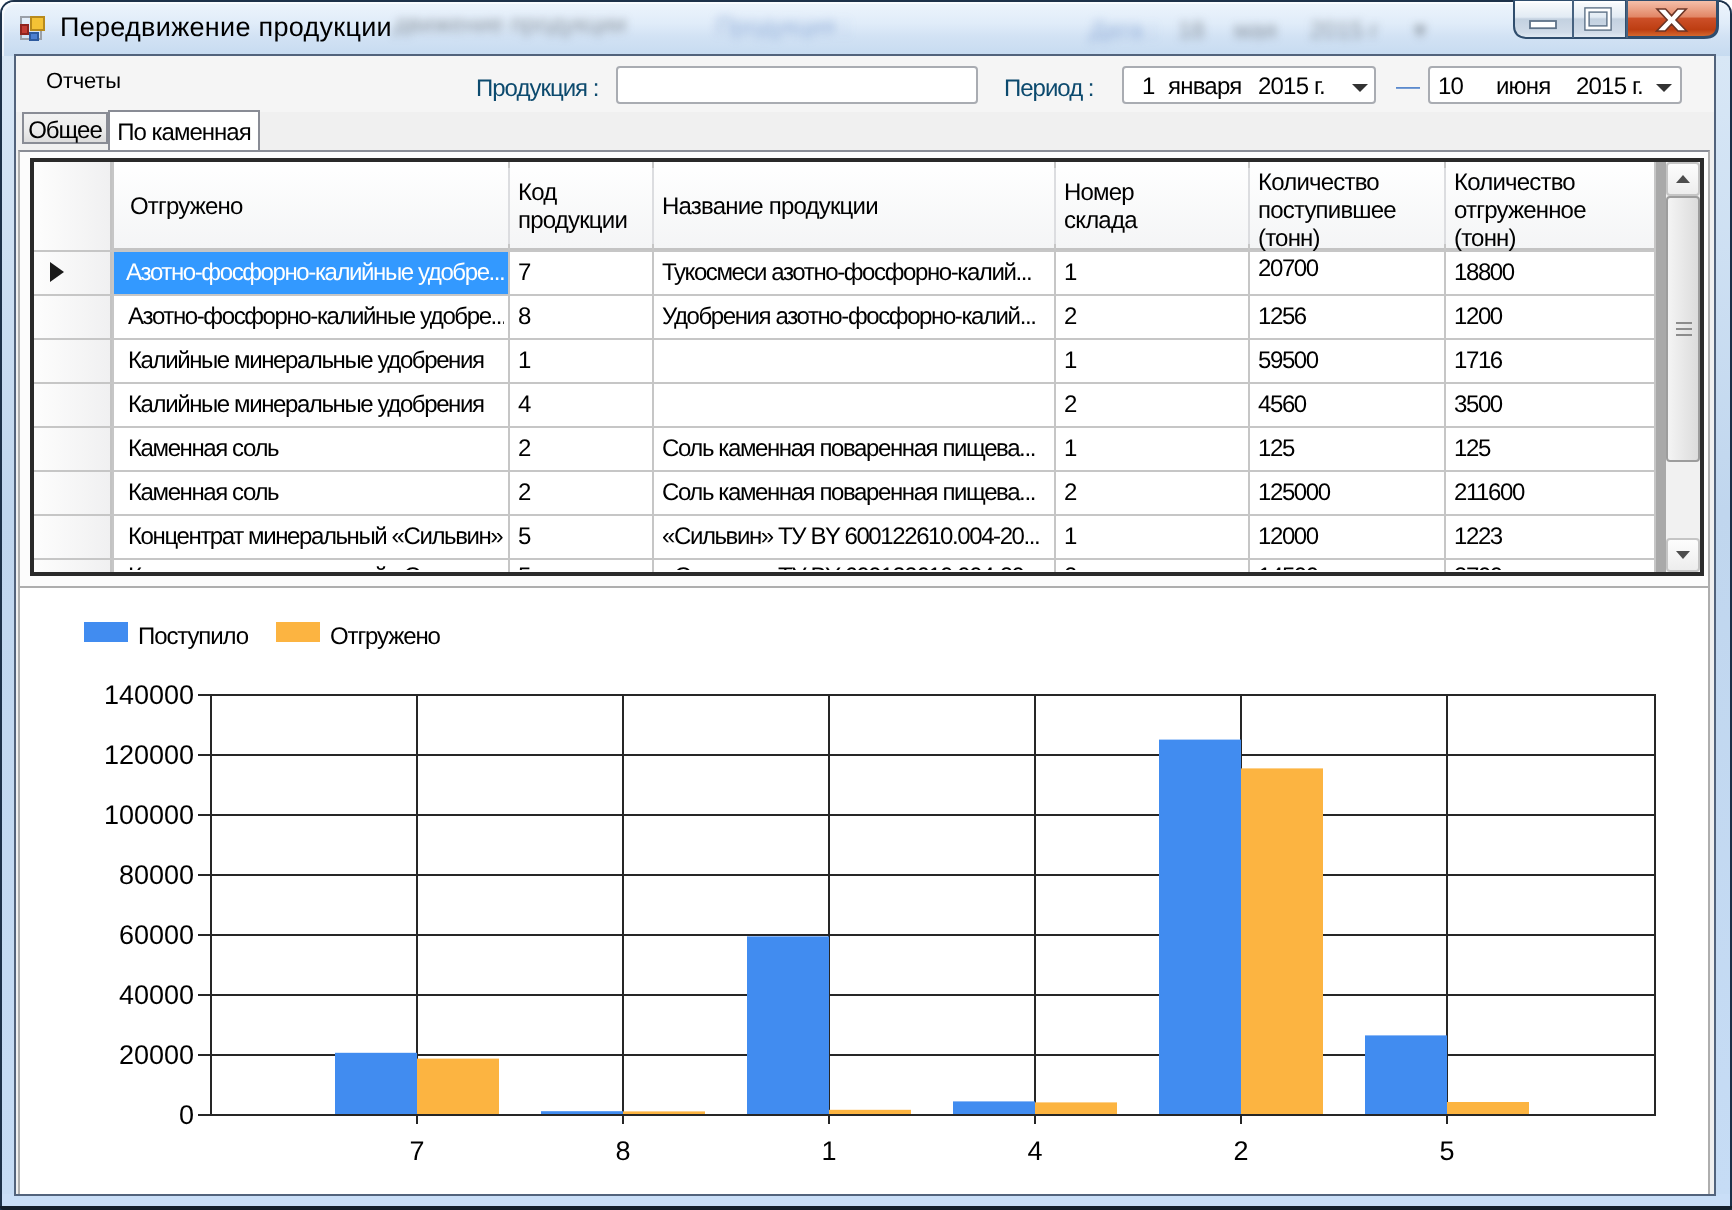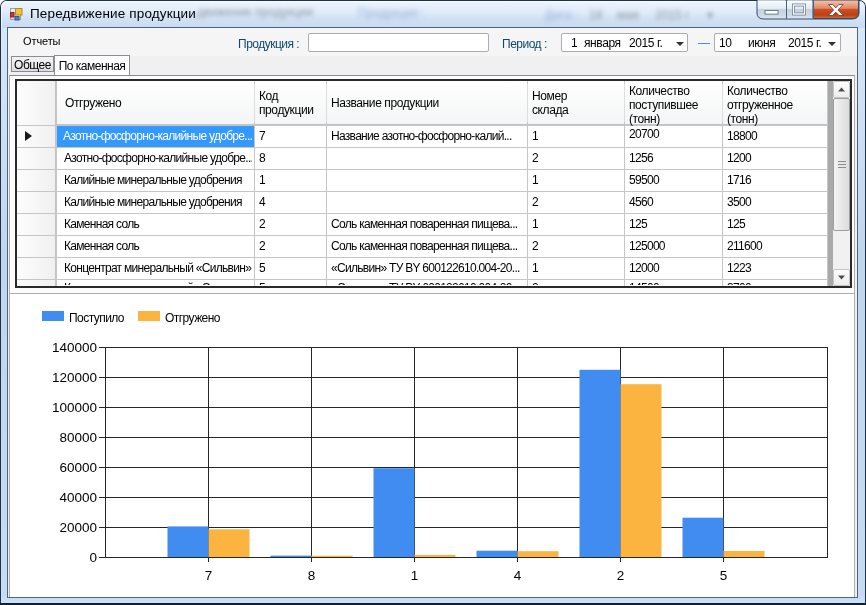--- a/index.html
+++ b/index.html
@@ -160,27 +160,28 @@
   <span class="htx" style="left:242px;top:8px">Код<br>продукции</span>
   <span class="htx" style="left:314px;top:15px">Название продукции</span>
   <span class="htx" style="left:515px;top:8px">Номер<br>склада</span>
   <span class="htx" style="left:612px;top:3px">Количество<br>поступившее<br>(тонн)</span>
   <span class="htx" style="left:710px;top:3px">Количество<br>отгруженное<br>(тонн)</span>
 
   <div id="selcell" class="cell" style="left:40px;top:45px;width:197px;padding-left:6px">Азотно-фосфорно-калийные удобре...</div>
   <div id="selarr" style="left:8px;top:50px"></div>
 
   <div class="cell" style="left:242px;top:45px;width:66px">7</div>
-  <div class="cell" style="left:314px;top:45px;width:190px">Название азотно-фосфорно-калий...</div>
+  <div class="cell" style="left:314px;top:45px;width:190px">Тукосмеси азотно-фосфорно-калий...</div>
   <div class="cell" style="left:515px;top:45px;width:90px">1</div>
   <div class="cell" style="left:612px;top:43px;width:90px">20700</div>
   <div class="cell" style="left:710px;top:45px;width:95px">18800</div>
 
   <div class="cell" style="left:47px;top:67px;width:188px">Азотно-фосфорно-калийные удобре...</div>
   <div class="cell" style="left:242px;top:67px;width:66px">8</div>
+  <div class="cell" style="left:314px;top:67px;width:190px">Удобрения азотно-фосфорно-калий...</div>
   <div class="cell" style="left:515px;top:67px;width:90px">2</div>
   <div class="cell" style="left:612px;top:67px;width:90px">1256</div>
   <div class="cell" style="left:710px;top:67px;width:95px">1200</div>
 
   <div class="cell" style="left:47px;top:89px;width:188px">Калийные минеральные удобрения</div>
   <div class="cell" style="left:242px;top:89px;width:66px">1</div>
   <div class="cell" style="left:515px;top:89px;width:90px">1</div>
   <div class="cell" style="left:612px;top:89px;width:90px">59500</div>
   <div class="cell" style="left:710px;top:89px;width:95px">1716</div>
 

